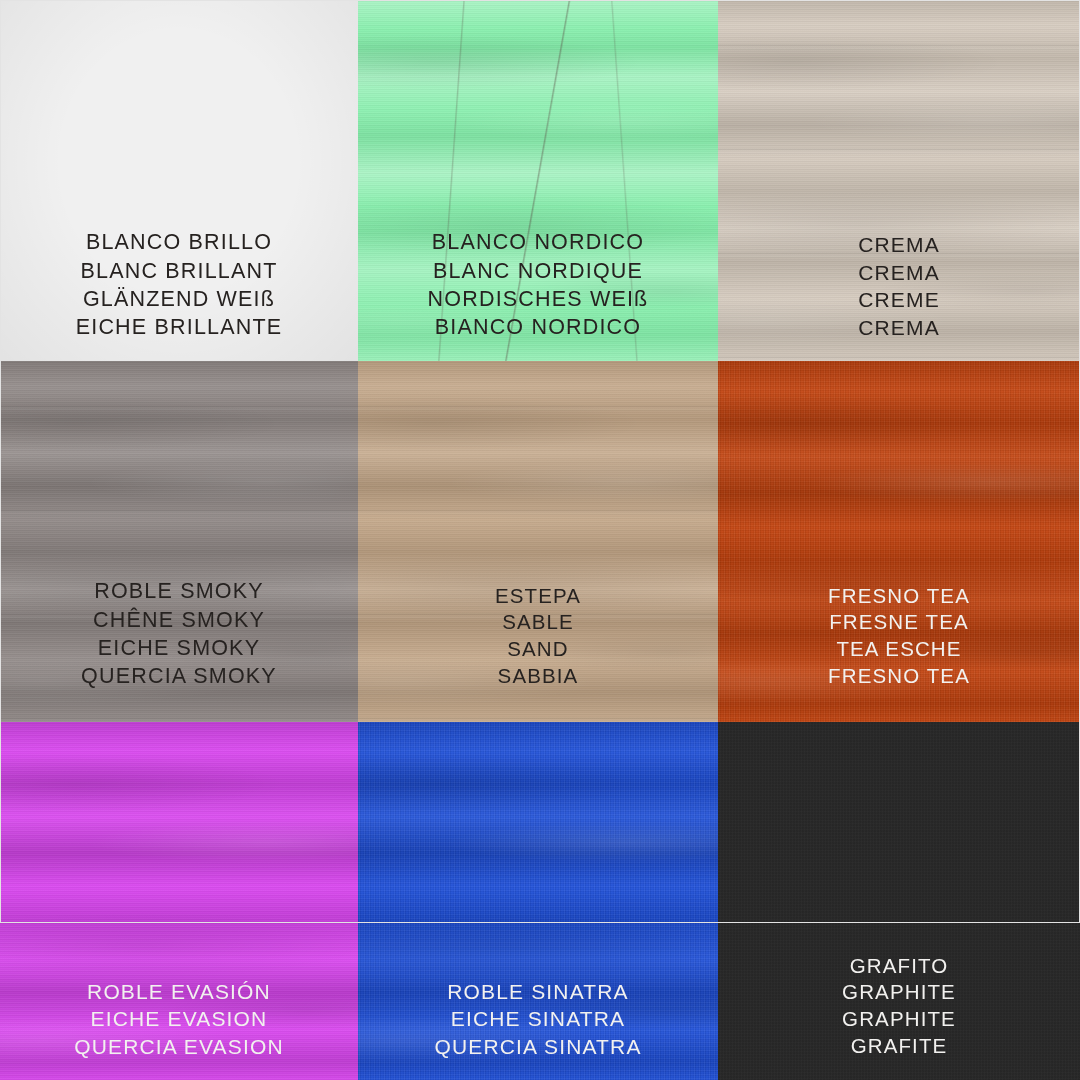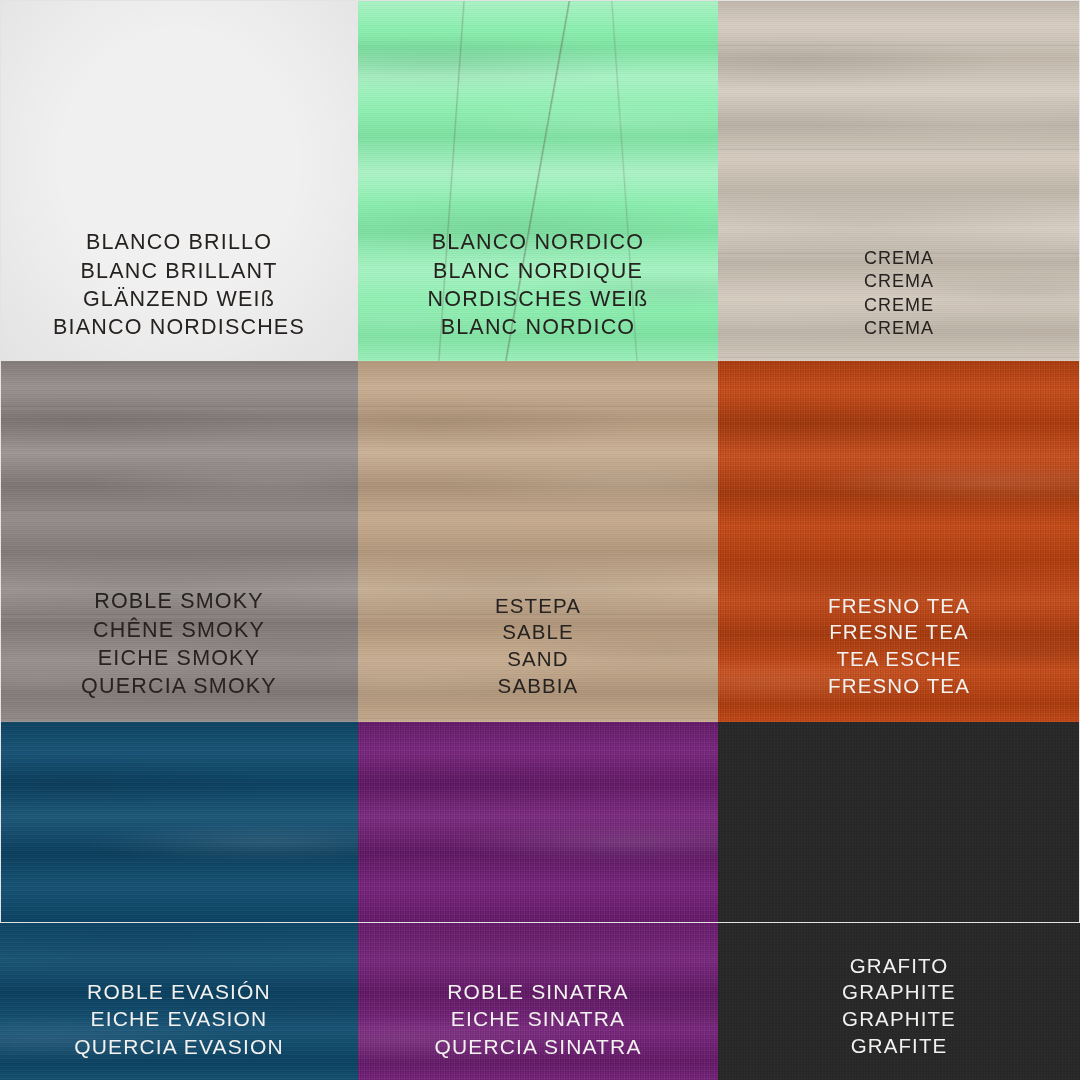--- a/index.html
+++ b/index.html
@@ -31,22 +31,22 @@
     justify-content: center;
   }
 
   
   .fill-blanco-brillo   { background: #f0f0f0; }
   .fill-blanco-nordico  { background: #86efac; }
   .fill-crema           { background: #d3c8bb; }
   .fill-roble-smoky     { background: #8d8583; }
   .fill-estepa          { background: #c3a687; }
   .fill-fresno-tea      { background: #c2410c; }
-  .fill-roble-evasion   { background: #0c4a6e; }
-  .fill-roble-sinatra   { background: #701a75; }
+  .fill-roble-evasion   { background: #d946ef; }
+  .fill-roble-sinatra   { background: #1d4ed8; }
   .fill-grafito         { background: #282828; }
 
   
   .tex {
     position: absolute;
     inset: -4px;
     pointer-events: none;
   }
 
   
@@ -188,24 +188,24 @@
     width: 100%;
     padding: 0 12px;
   }
   .label .line { display: block; white-space: nowrap; }
 
   .label-dark  { color: #262220; }
   .label-light { color: #f2f1ef; }
 
   
   .r1 .label { font-size: 21.5px; margin-bottom: 20px; }
-  .r2 .label { font-size: 21.5px; margin-bottom: 22px; }
+  .r2 .label { font-size: 21.5px; margin-bottom: 32px; }
   .r3 .label { font-size: 21.5px; margin-bottom: 20px; }
 
-  .s-crema       .label { font-size: 18px; }
+  .s-crema       .label { font-size: 21px; }
   .s-estepa      .label { font-size: 20.5px; }
   .s-fresno      .label { font-size: 20.5px; }
   .s-grafito     .label { font-size: 20.5px; }
   .s-sinatra     .label { font-size: 21px; }
   .s-evasion     .label { font-size: 21px; }
 
   
   .frame {
     position: absolute;
     inset: 0;
@@ -218,34 +218,34 @@
 <body>
 
 <div class="swatch-grid">
 
   <div class="swatch r1 fill-blanco-brillo s-brillo">
     <div class="tex vignette"></div>
     <div class="label label-dark">
       <span class="line">BLANCO BRILLO</span>
       <span class="line">BLANC BRILLANT</span>
       <span class="line">GLÄNZEND WEIß</span>
-      <span class="line">BIANCO NORDISCHES</span>
+      <span class="line">EICHE BRILLANTE</span>
     </div>
   </div>
 
   <div class="swatch r1 fill-blanco-nordico s-nordico">
     <div class="tex bands-light"></div>
     <div class="tex grain-fine"></div>
     <div class="tex flecks"></div>
     <div class="tex mottle"></div>
     <div class="label label-dark">
       <span class="line">BLANCO NORDICO</span>
       <span class="line">BLANC NORDIQUE</span>
       <span class="line">NORDISCHES WEIß</span>
-      <span class="line">BLANC NORDICO</span>
+      <span class="line">BIANCO NORDICO</span>
     </div>
   </div>
 
   <div class="swatch r1 fill-crema s-crema">
     <div class="tex bands-mid"></div>
     <div class="tex grain-fine"></div>
     <div class="tex planks"></div>
     <div class="tex mottle"></div>
     <div class="label label-dark">
       <span class="line">CREMA</span>

